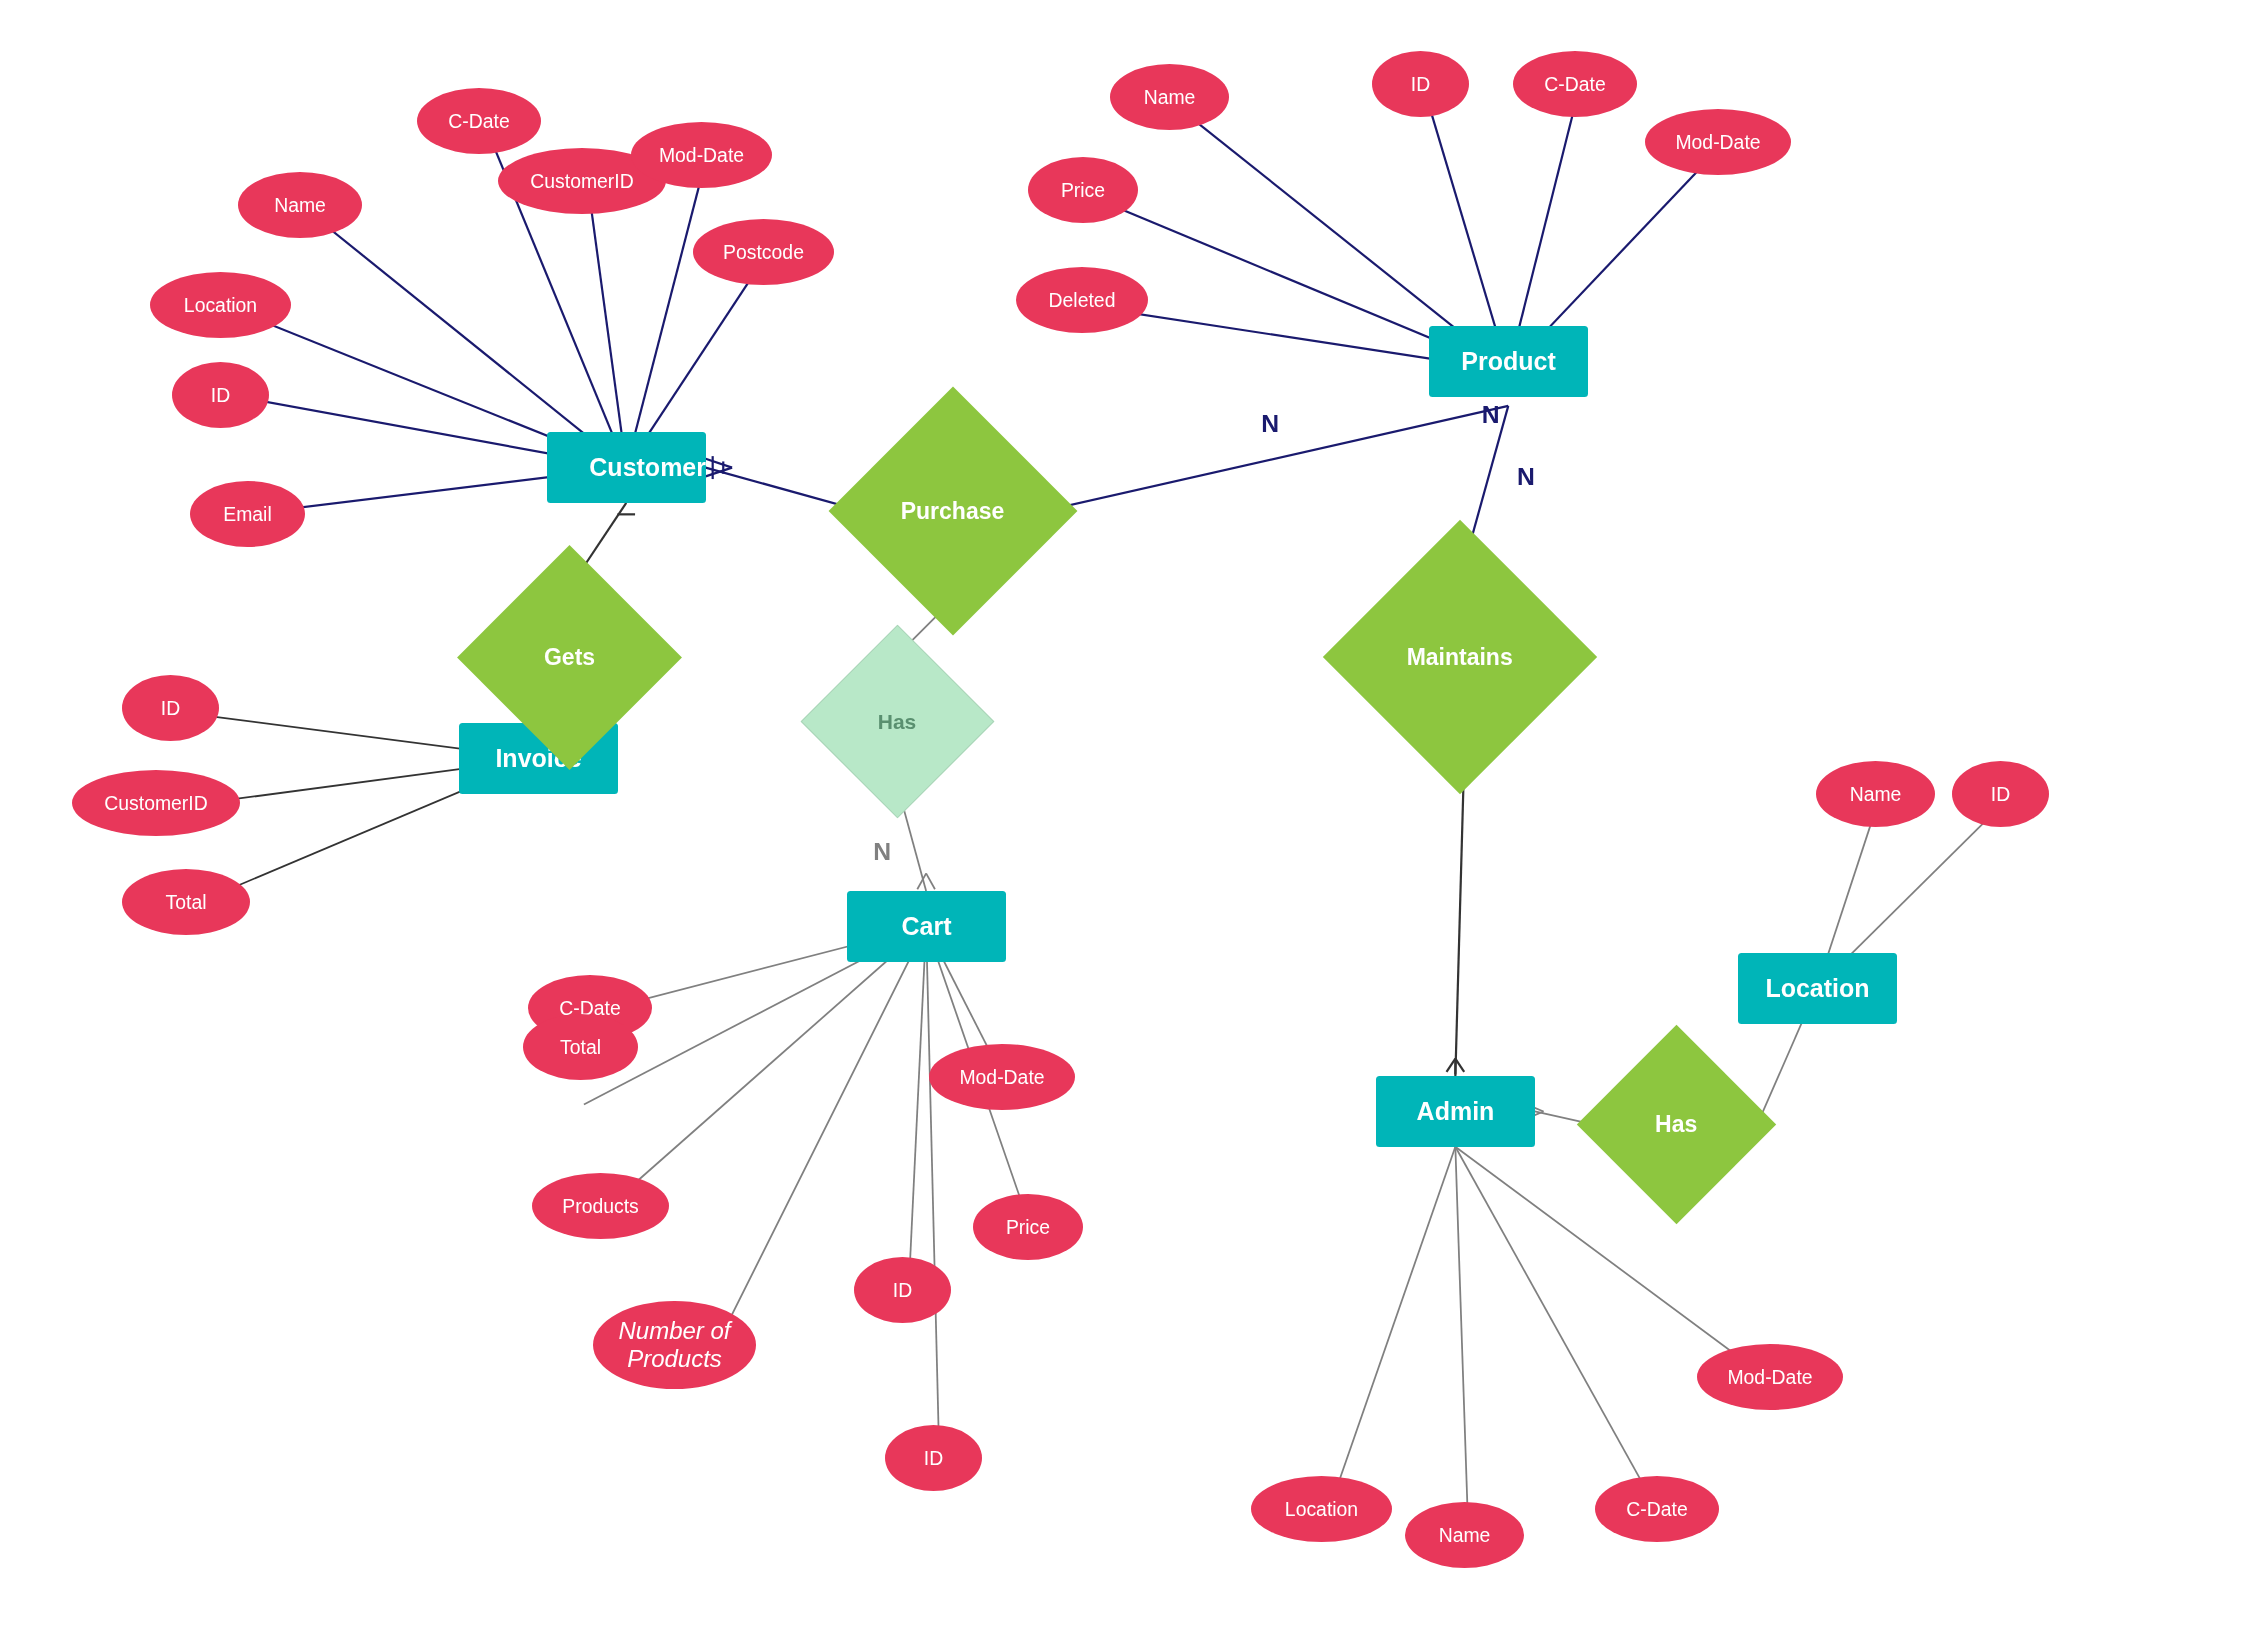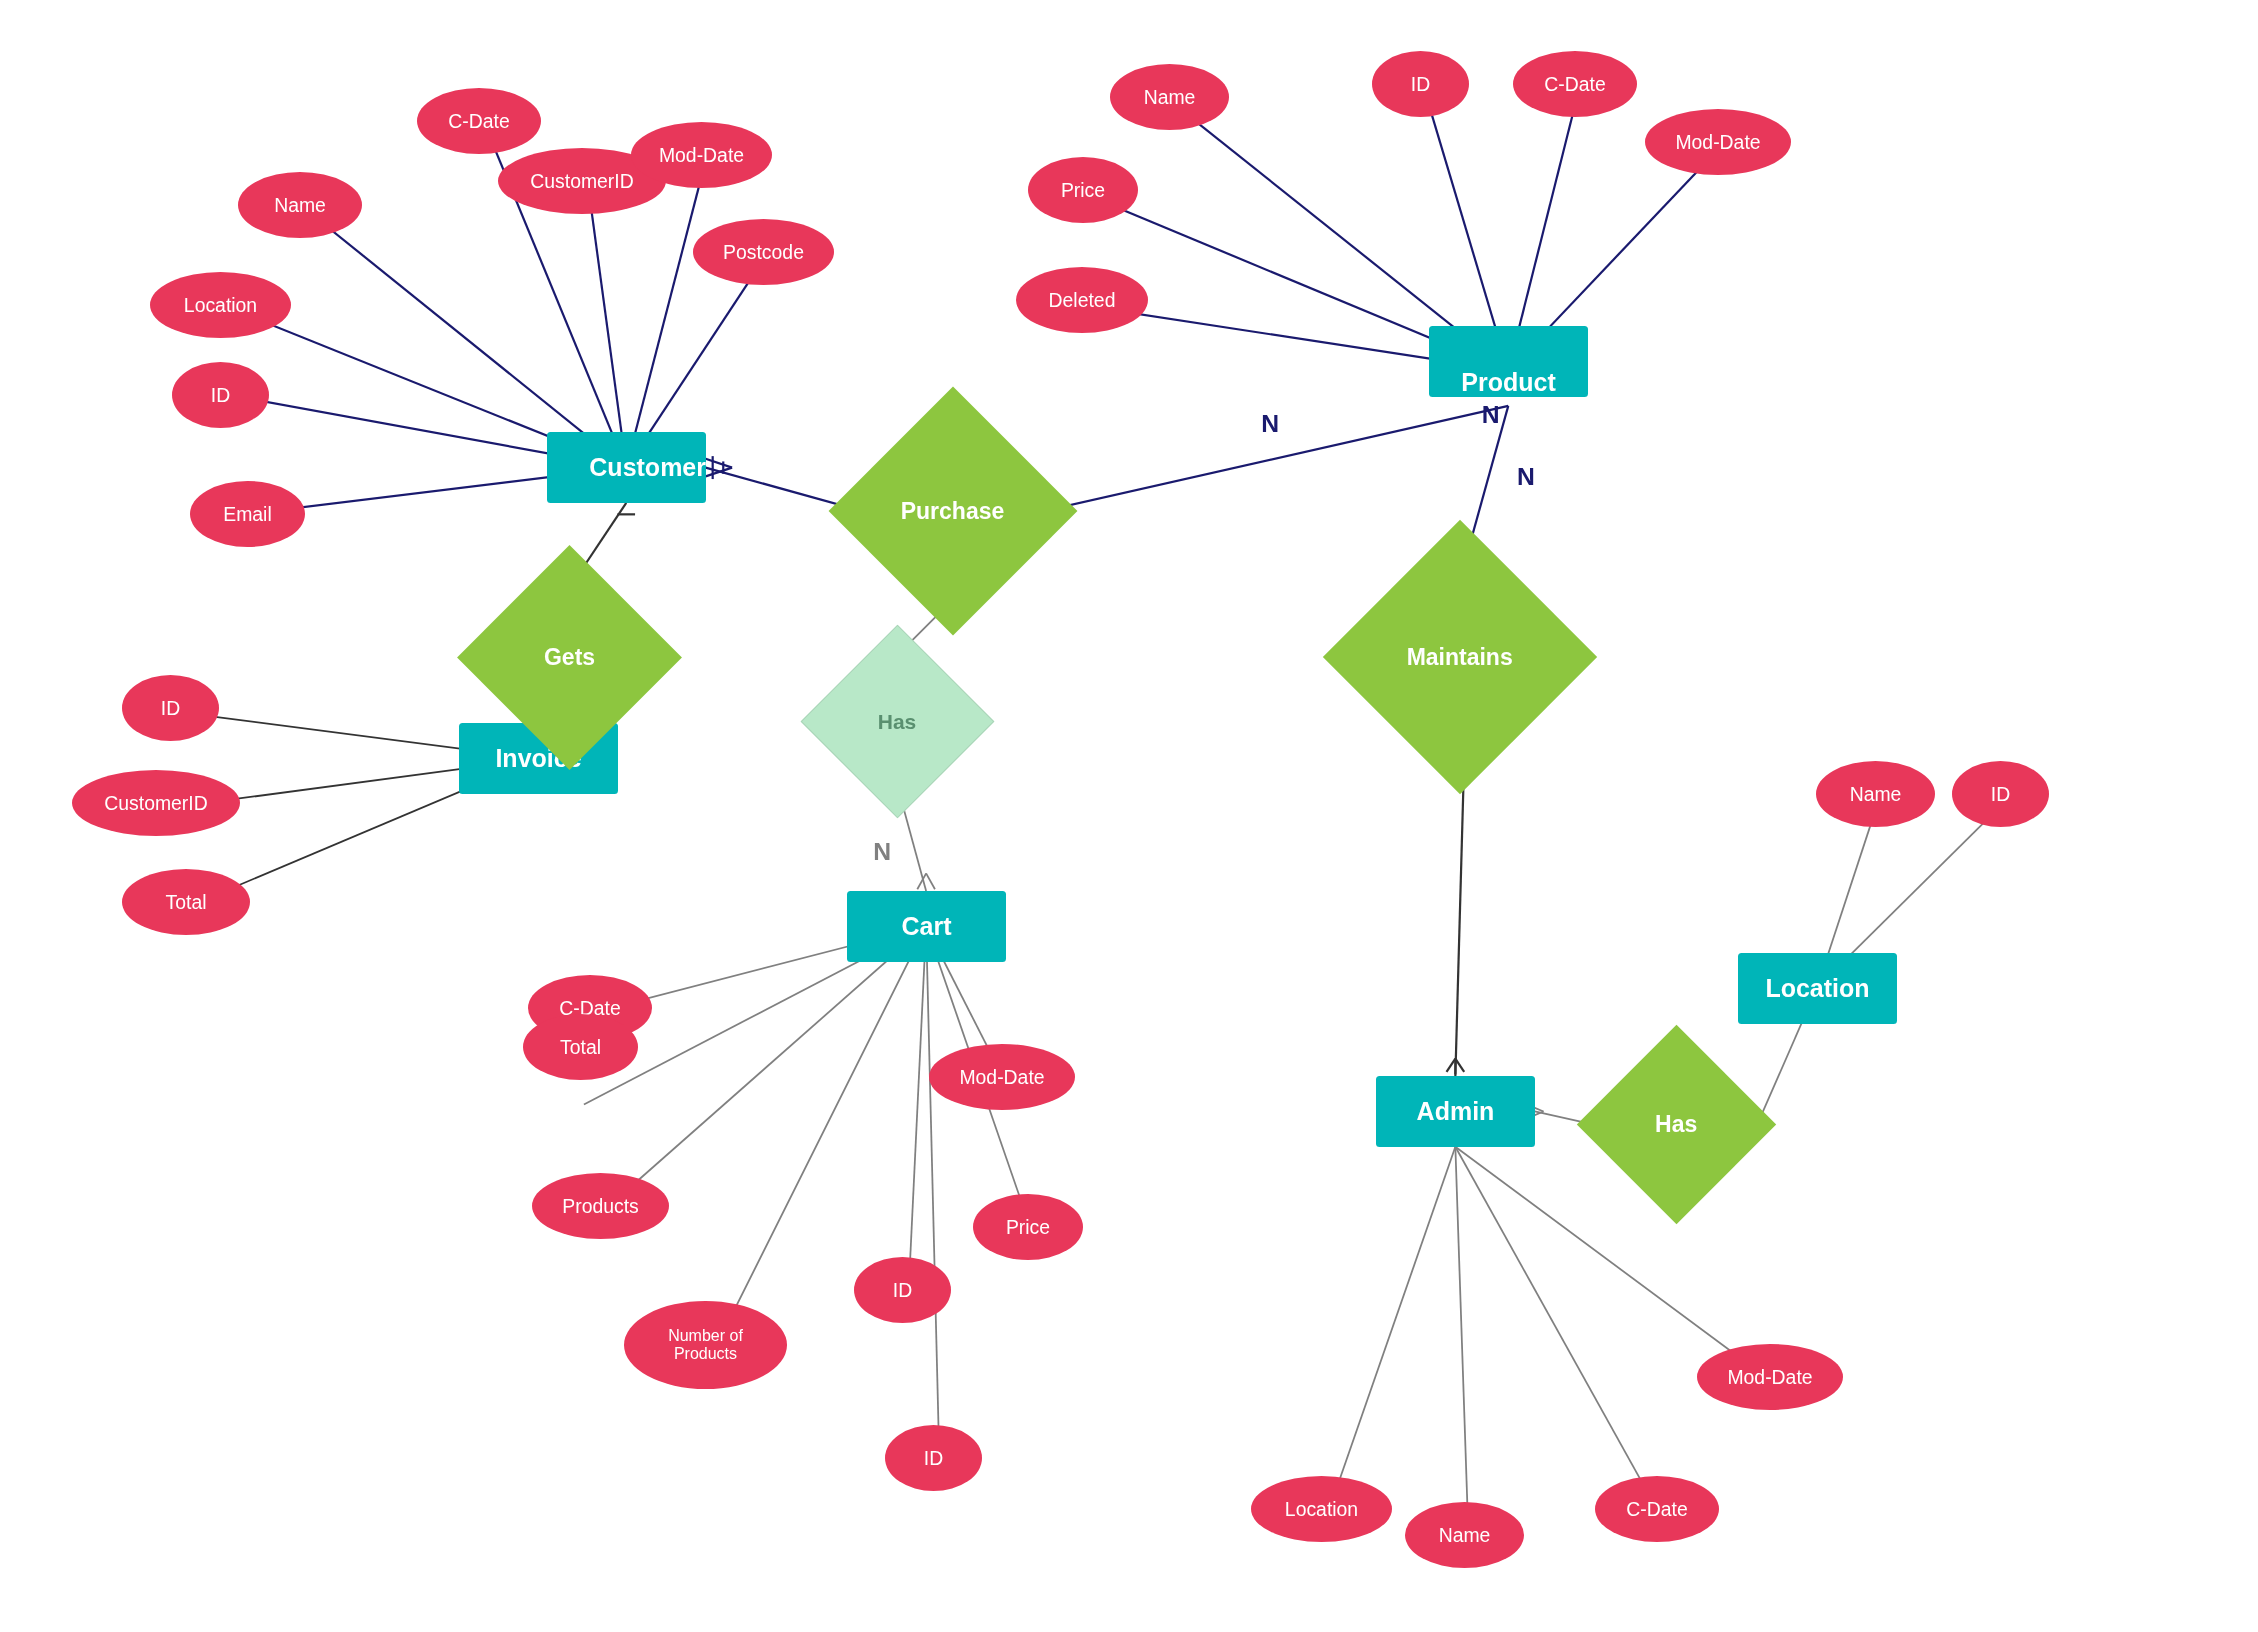--- a/index.html
+++ b/index.html
@@ -144,21 +144,21 @@
   <line x1="820" y1="537" x2="820" y2="523" stroke="#1a1a6e" stroke-width="2.5"></line>
 
   <circle cx="1015" cy="743" r="9" fill="none" stroke="#808080" stroke-width="2"></circle>
 
   <circle cx="1015" cy="897" r="9" fill="none" stroke="#808080" stroke-width="2"></circle>
 </svg>
 
 <div class="entity" style="left:547px;top:432px;width:159px;height:71px;justify-content:flex-end;">
   <span>Customer</span>
 </div>
-<div class="entity" style="left:1429px;top:326px;width:159px;height:71px;align-items:flex-end;">
+<div class="entity" style="left:1429px;top:326px;width:159px;height:71px;">
   <span>Product</span>
 </div>
 <div class="entity" style="left:459px;top:723px;width:159px;height:71px;">
   <span>Invoice</span>
 </div>
 <div class="entity" style="left:847px;top:891px;width:159px;height:71px;">
   <span>Cart</span>
 </div>
 <div class="entity" style="left:1376px;top:1076px;width:159px;height:71px;">
   <span>Admin</span>
@@ -239,21 +239,21 @@
 
 <div class="attribute" style="left:528px;top:975px;width:124px;height:66px;">
   <span>C-Date</span>
 </div>
 <div class="attribute" style="left:523px;top:1014px;width:115px;height:66px;">
   <span>Total</span>
 </div>
 <div class="attribute" style="left:532px;top:1173px;width:137px;height:66px;">
   <span>Products</span>
 </div>
-<div class="attribute" style="left:624px;top:1301px;width:163px;height:88px;font-size:16px;">
+<div class="attribute" style="left:593px;top:1301px;width:163px;height:88px;font-size:24px;font-style:italic;">
   <span style="white-space:pre-line;">Number of
 Products</span>
 </div>
 <div class="attribute" style="left:854px;top:1257px;width:97px;height:66px;">
   <span>ID</span>
 </div>
 <div class="attribute" style="left:973px;top:1194px;width:110px;height:66px;">
   <span>Price</span>
 </div>
 <div class="attribute" style="left:929px;top:1044px;width:146px;height:66px;">

